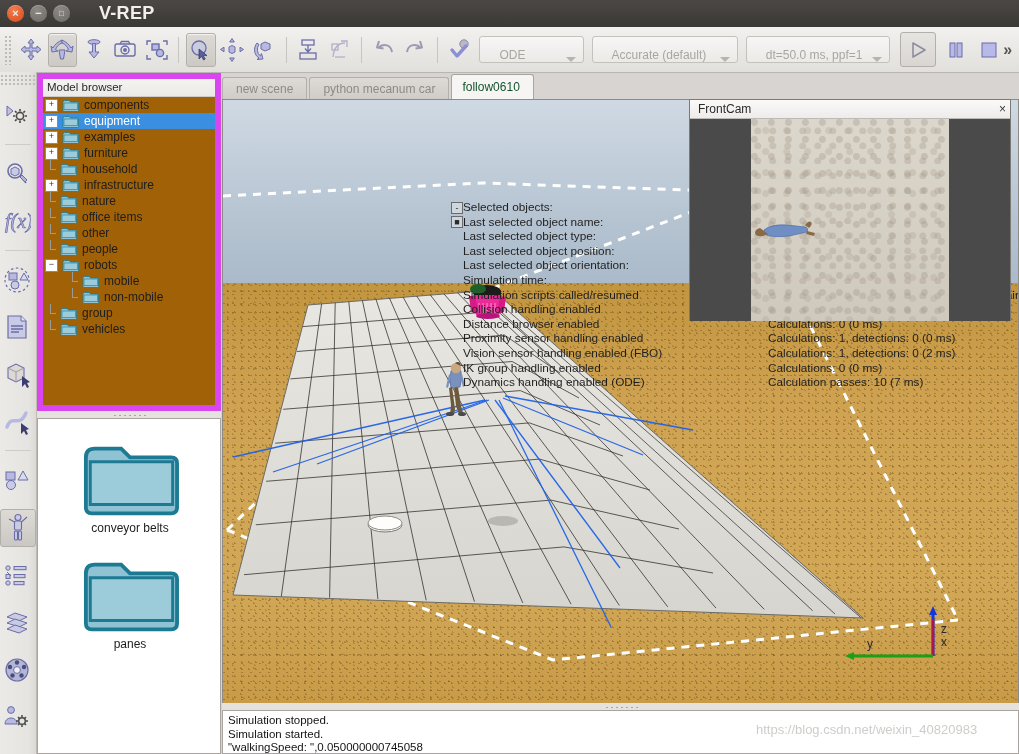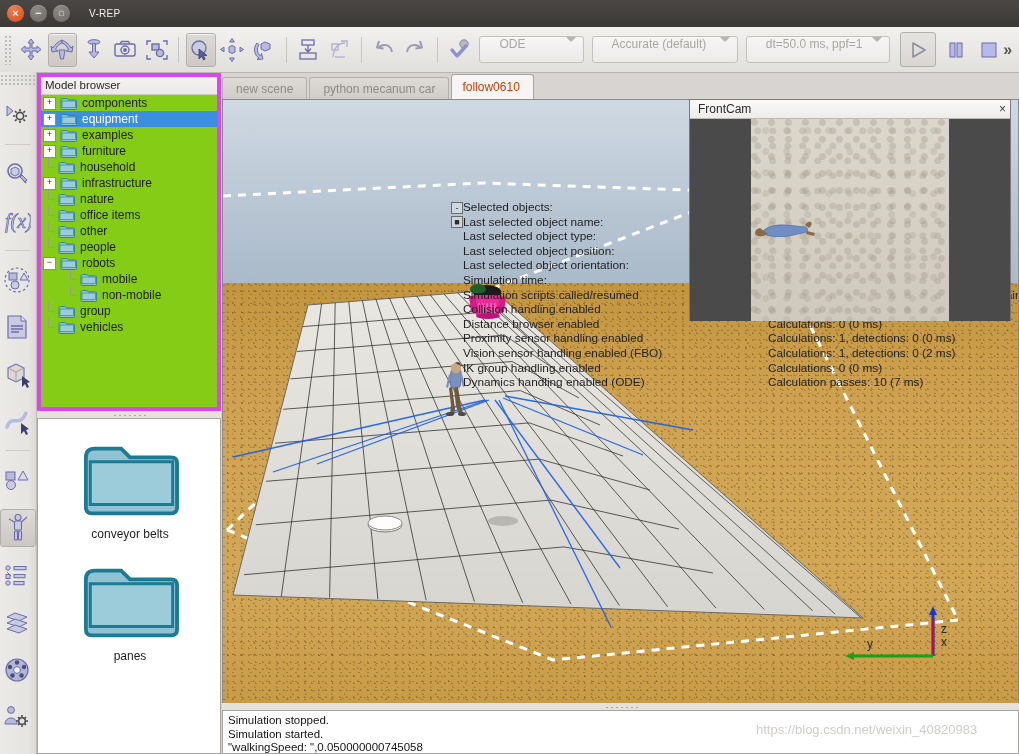--- a/index.html
+++ b/index.html
@@ -19,41 +19,41 @@
   }
   .wbtns{display:flex;align-items:center;gap:6px;padding-left:7px;}
   .wbtn{width:17px;height:17px;border-radius:50%;position:relative;
         box-shadow:inset 0 1px 0 rgba(255,255,255,.25);}
   .wbtn.close{background:radial-gradient(circle at 40% 30%,#f08050,#d94715);}
   .wbtn.min{background:radial-gradient(circle at 40% 30%,#8d8a86,#6c6966);}
   .wbtn.max{background:radial-gradient(circle at 40% 30%,#8d8a86,#6c6966);}
   .wbtn span{position:absolute;inset:0;display:flex;align-items:center;justify-content:center;
              color:#efeae6;font-size:11px;line-height:1;font-weight:bold;}
   .wbtn.max span{font-size:8px;}
-  .wtitle{margin-left:19px;color:#f2efec;font-size:10px;font-weight:normal;letter-spacing:.3px;}
+  .wtitle{margin-left:29px;color:#f2efec;font-size:18px;font-weight:bold;letter-spacing:.3px;}
 
   
   .toolbar{
     position:absolute;left:0;top:27px;width:1019px;height:45px;
     background:linear-gradient(to bottom,#f2f1ef 0%,#e9e7e4 55%,#e2e0dd 100%);
     border-bottom:1px solid #b9b6b2;
     display:flex;align-items:center;
   }
   .grip{width:10px;height:30px;margin:0 3px 0 4px;
         background-image:radial-gradient(#b6b3af 1px, transparent 1px);
         background-size:4px 4px;opacity:.85;}
   .tbtn{width:34px;height:32px;margin:0 1px;border-radius:3px;
         display:flex;align-items:center;justify-content:center;
         border:1px solid transparent;}
   .tbtn.on{background:linear-gradient(to bottom,#dddad5,#cdc9c4);
            border:1px solid #b3afaa;box-shadow:inset 0 1px 1px rgba(255,255,255,.7);}
   .tsep{width:1px;height:26px;background:#c8c5c1;margin:0 6px;}
   .combo{height:25px;border:1px solid #c5c2be;border-radius:3px;
          background:linear-gradient(to bottom,#f7f6f5,#eceae7);
-         display:flex;align-items:flex-start;padding:0 4px 0 19px;
+         display:flex;align-items:flex-end;padding:0 4px 0 19px;
          color:#a9a6a2;font-size:12px;margin:4px 4px;}
   .combo .cb-label{flex:1;white-space:nowrap;}
   .combo .arrow{width:0;height:0;margin-left:8px;margin-right:3px;
      border-left:5px solid transparent;border-right:5px solid transparent;border-top:5px solid #b7b4b0;}
   .playbtn{width:42px;height:33px;margin-left:6px;border-radius:3px;
      background:linear-gradient(to bottom,#e6e4e1,#d9d6d2);border:1px solid #b3afaa;
      display:flex;align-items:center;justify-content:center;}
   .pausebtn,.stopbtn{width:34px;height:33px;display:flex;align-items:center;justify-content:center;margin-left:6px;}
   .chev{margin-left:auto;margin-right:8px;color:#57544f;font-size:16px;font-weight:bold;letter-spacing:-1px;}
 
@@ -66,21 +66,21 @@
   .rail .grip2{height:12px;margin:2px 0 2px 0;
         background-image:radial-gradient(#bfbcb8 1px, transparent 1px);
         background-size:4px 4px;}
   .ritem{width:34px;height:36px;display:flex;align-items:center;justify-content:center;margin:11px 0;border-radius:3px;}
   .ritem.on{background:linear-gradient(to bottom,#dedbd6,#cbc7c2);border:1px solid #b3afaa;}
   .rsep{height:1px;background:#cfccc8;margin:3px 5px;}
 
   
   .mb-tree{
     position:absolute;left:37px;top:73px;width:184px;height:338px;
-    background:#84cc16;border:4px solid #d946ef;box-sizing:border-box;
+    background:#a16207;border:6px solid #d946ef;box-sizing:border-box;
     font-size:12px;color:#1d1d1d;overflow:hidden;
   }
   .mb-title{height:17px;line-height:17px;padding-left:4px;font-size:11.5px;color:#2a2a2a;
      background:linear-gradient(to bottom,#f4f3f1,#eceae7);border-bottom:1px solid #cfccc8;}
   .tnode{height:16px;display:flex;align-items:center;padding-left:2px;position:relative;white-space:nowrap;}
   .tnode.sel{background:#3a8fe0;color:#fff;}
   .exp{width:11px;height:11px;border:1px solid #8b8b8b;background:#fff;
        display:flex;align-items:center;justify-content:center;font-size:9px;line-height:9px;
        color:#333;margin-right:4px;flex:0 0 11px;font-family:"Liberation Mono",monospace;}
   .elbow{width:11px;height:16px;margin-right:4px;flex:0 0 11px;position:relative;}
@@ -92,29 +92,29 @@
   
   .mb-icons{
     position:absolute;left:37px;top:418px;width:184px;height:336px;
     background:#ffffff;border:1px solid #a8a5a1;box-sizing:border-box;overflow:hidden;
   }
   .mb-splitter{position:absolute;left:37px;top:411px;width:184px;height:7px;
      background:#e4e1de;display:flex;align-items:center;justify-content:center;}
   .mb-splitter .dots{width:34px;height:3px;
       background-image:radial-gradient(#a9a6a2 1px,transparent 1px);background-size:5px 5px;}
   .mitem{width:184px;margin-top:20px;display:flex;flex-direction:column;align-items:center;}
-  .mitem .lbl{font-size:12px;color:#1d1d1d;margin-top:6px;text-align:center;}
+  .mitem .lbl{font-size:12px;color:#1d1d1d;text-align:center;}
 
   
   .tabs{position:absolute;left:222px;top:74px;width:797px;height:26px;
         background:#d7d4d1;display:flex;align-items:flex-end;}
   .tab{height:22px;line-height:22px;padding:0 13px;font-size:12px;color:#8d8a86;
        background:linear-gradient(to bottom,#dedbd7,#cfccc8);
        border:1px solid #b3b0ac;border-bottom:none;border-radius:3px 3px 0 0;margin-right:2px;}
-  .tab.active{background:#f6f5f3;color:#c2410c;height:25px;line-height:25px;border-color:#a8a5a1;padding-left:10px;}
+  .tab.active{background:#f6f5f3;color:#14532d;height:25px;line-height:25px;border-color:#a8a5a1;padding-left:10px;}
 
   .scene{position:absolute;left:222px;top:99px;width:797px;height:610px;overflow:hidden;
          border:1px solid #8e8b87;box-sizing:border-box;background:#b9c6d3;}
   .sky{position:absolute;left:0;top:0;width:100%;height:196px;
        background:linear-gradient(to bottom,#cfd9e3 0%,#b6c4d2 60%,#a8b8c8 100%);}
   .ground{position:absolute;left:0;top:183px;width:100%;height:427px;
        background:
          radial-gradient(circle at 12% 28%, rgba(90,60,20,.35) 0 1px, transparent 1px),
          radial-gradient(circle at 37% 64%, rgba(90,60,20,.30) 0 1px, transparent 1px),
          radial-gradient(circle at 68% 18%, rgba(70,45,12,.30) 0 1px, transparent 1px),

